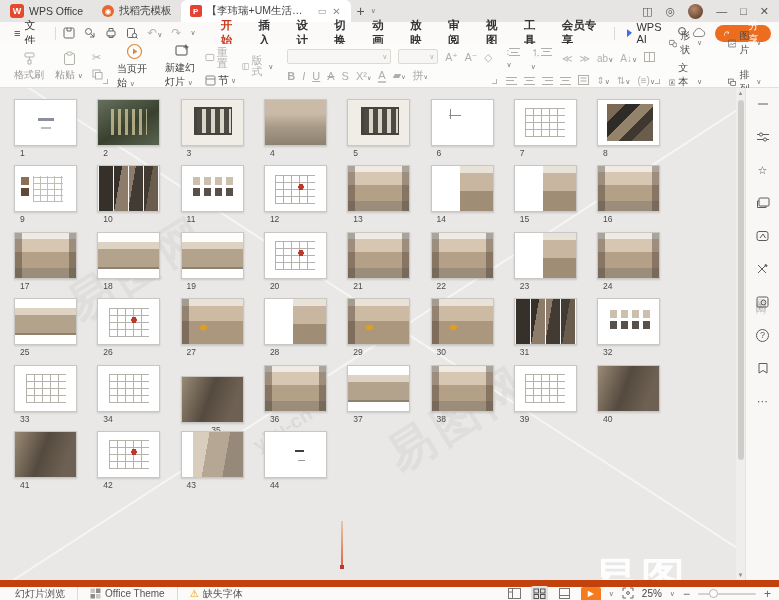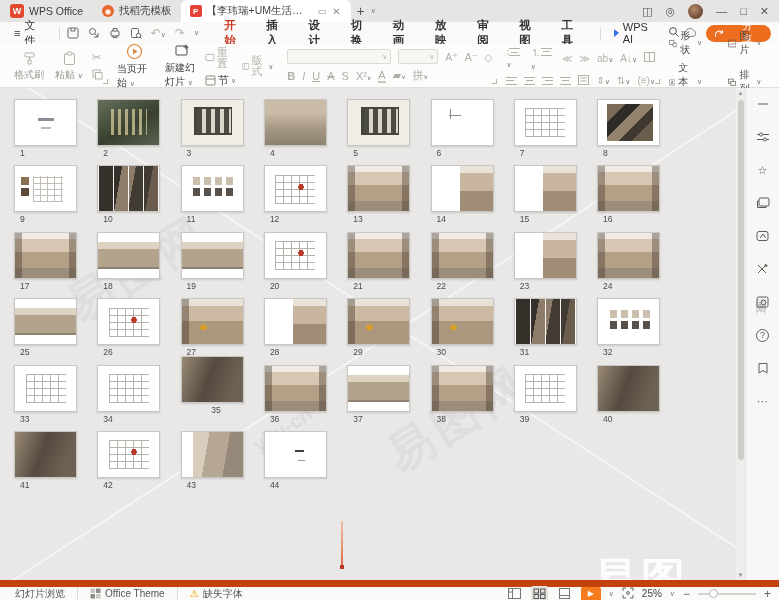--- a/index.html
+++ b/index.html
@@ -194,20 +194,21 @@
   <div class="menus">
     <span class="menu-item active">开始</span>
     <span class="menu-item">插入</span>
     <span class="menu-item">设计</span>
     <span class="menu-item">切换</span>
     <span class="menu-item">动画</span>
     <span class="menu-item">放映</span>
     <span class="menu-item">审阅</span>
     <span class="menu-item">视图</span>
     <span class="menu-item">工具</span>
+    <span class="menu-item">会员专享</span>
   </div>
   <div class="vdiv"></div>
   <div class="wpsai">
     <span class="ai-mark"></span>
     <span>WPS AI</span>
   </div>
   <span><svg width="12" height="12" viewBox="0 0 12 12">
         <circle cx="5" cy="5" r="3.4" fill="none" stroke="#555"></circle>
         <path d="M7.6 7.6l3 3" stroke="#555"></path>
       </svg></span>
@@ -546,21 +547,21 @@
         <div class="num">32</div>
       </div>
       <div class="card" style="left: 14px; top: 276.6px;">
         <div class="thumb k-floorplan"></div>
         <div class="num">33</div>
       </div>
       <div class="card" style="left: 97.3px; top: 276.6px;">
         <div class="thumb k-floorplan"></div>
         <div class="num">34</div>
       </div>
-      <div class="card" style="left: 180.6px; top: 268px; text-align: center;">
+      <div class="card" style="left: 180.6px; top: 288px; text-align: center;">
         <div class="thumb k-dark"></div>
         <div class="num">35</div>
       </div>
       <div class="card" style="left: 263.9px; top: 276.6px;">
         <div class="thumb k-interior"></div>
         <div class="num">36</div>
       </div>
       <div class="card" style="left: 347.2px; top: 276.6px;">
         <div class="thumb k-pano"></div>
         <div class="num">37</div>

